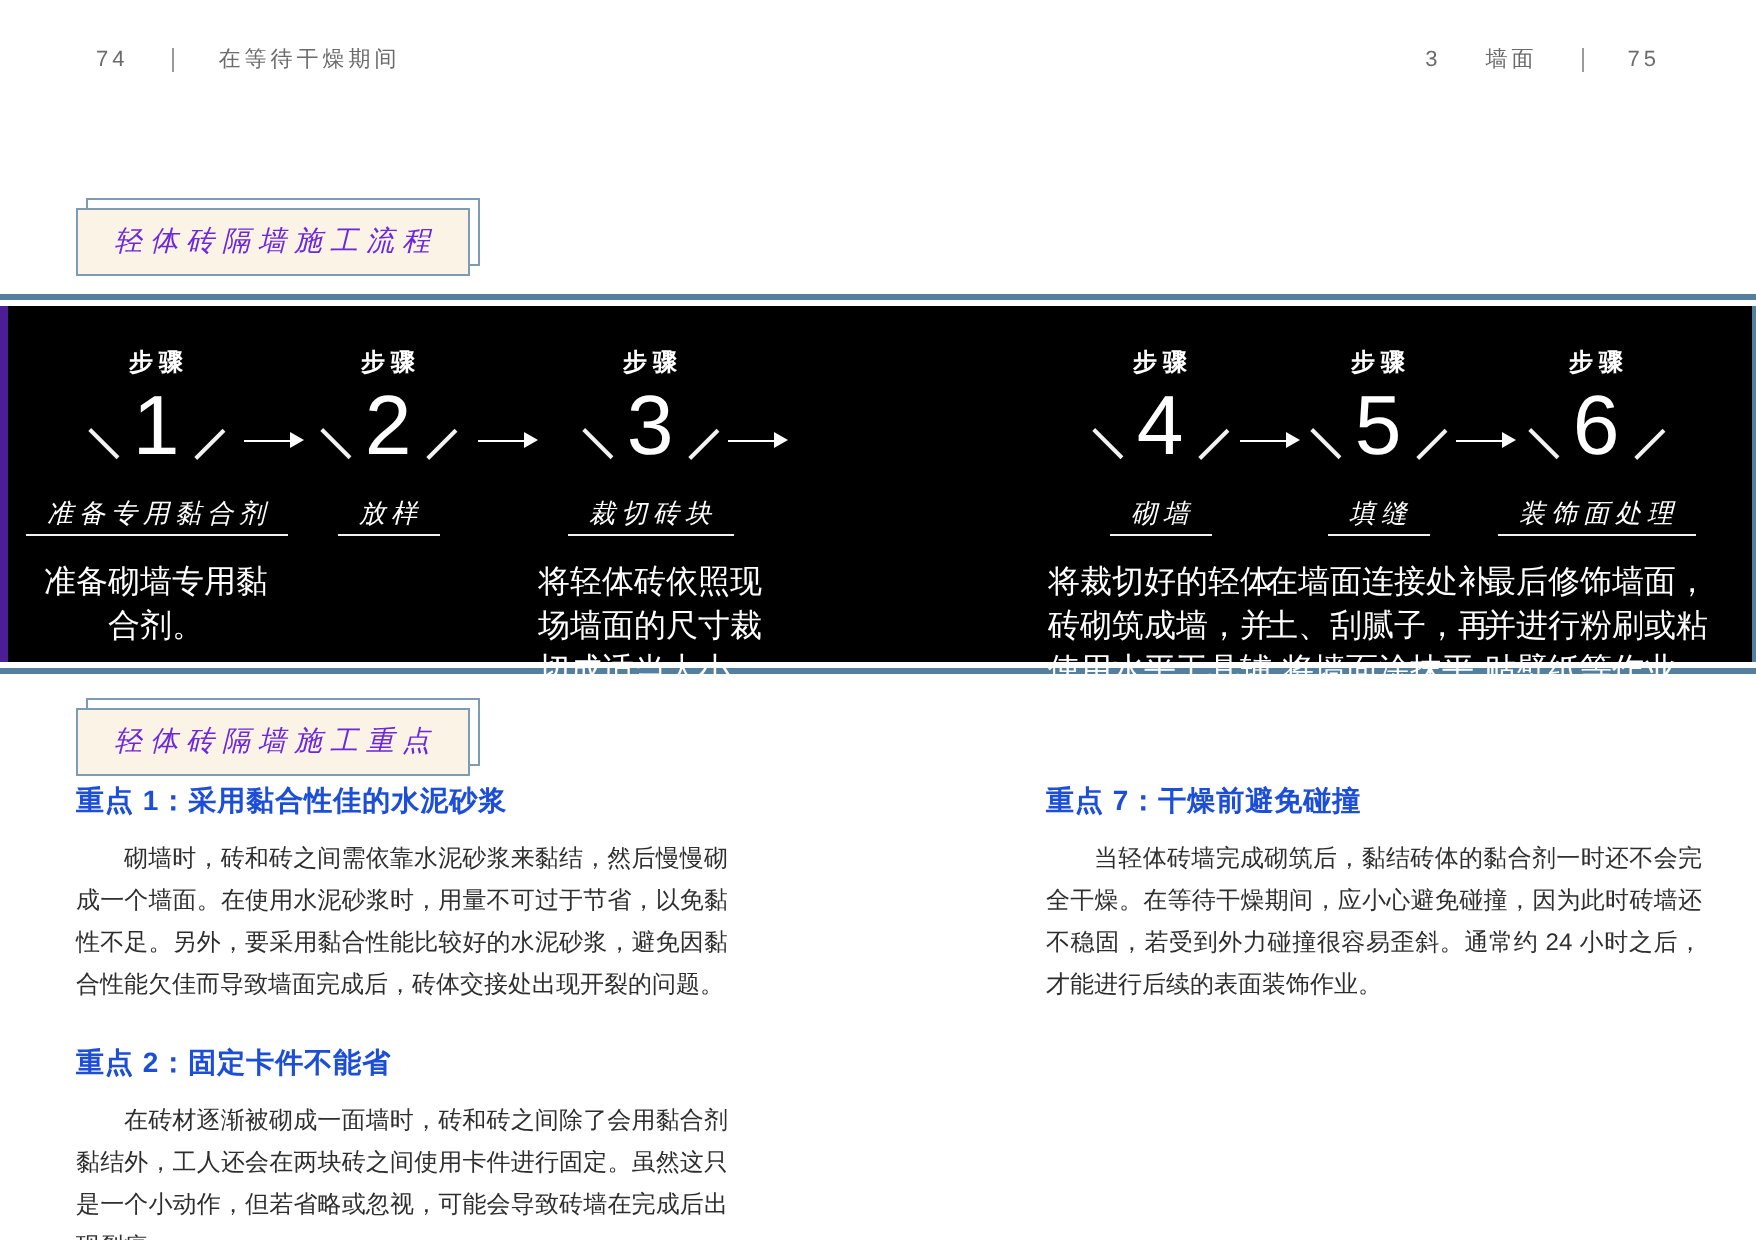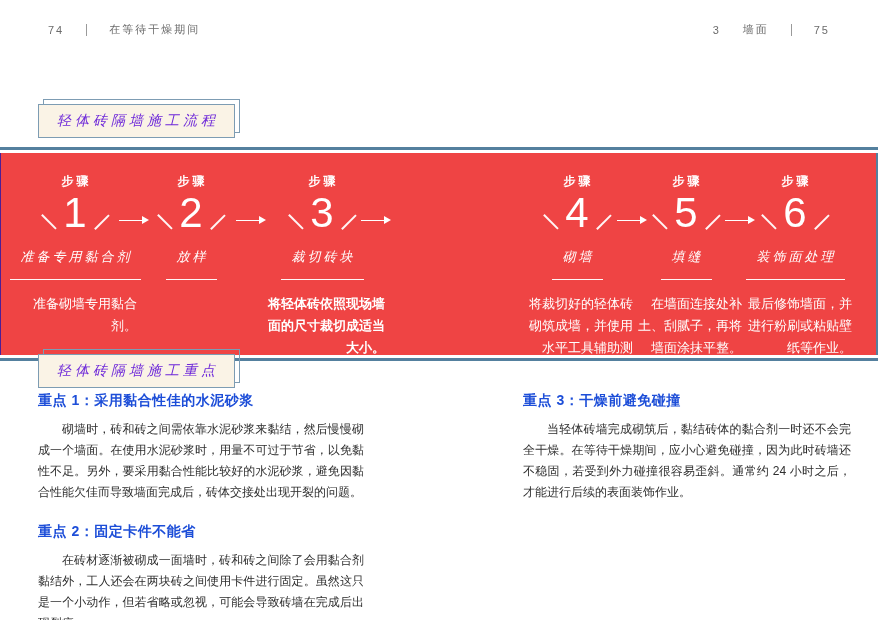--- a/index.html
+++ b/index.html
@@ -45,49 +45,49 @@
   
   .band {
     position:absolute; left:0; right:0; top:147px;
     border-top:3px solid #54809e;
     border-bottom:3px solid #54809e;
     background:#ffffff;
     padding:3px 0;
   }
   .band-fill {
     position:relative;
-    height:202px;
-    background:#ef4444;
-    border-left:1px solid #4c1d95;
+    height:178px;
+    background:#000000;
+    border-left:4px solid #4c1d95;
     border-right:2px solid #54809e;
     color:#ffffff;
   }
 
   .step-col { position:absolute; top:20px; display:flex; flex-direction:column; align-items:center; }
   .step-label { font-size:12px; font-weight:bold; letter-spacing:3px; text-indent:3px; }
   .step-num-row { display:flex; align-items:flex-end; margin-top:1px; height:44px; }
   .step-num {
     font-size:42px; line-height:44px; font-weight:normal;
     font-family:"Liberation Sans", sans-serif;
   }
   .slash { width:1.5px; height:20px; background:rgba(255,255,255,.95); margin-bottom:3px; }
   .slash-l { transform:rotate(-45deg); margin-right:14px; }
   .slash-r { transform:rotate(45deg);  margin-left:14px; }
   .step-name {
     margin-top:13px;
     font-family:"DejaVu Serif", serif; font-style:italic;
     font-size:13px; letter-spacing:3px;
-    padding:0 8px 13px 11px;
+    padding:0 8px 1px 11px;
     border-bottom:1px solid rgba(255,255,255,.95);
     white-space:nowrap;
   }
   .step-desc {
     margin-top:13px;
-    font-size:13px; line-height:22px;
-    text-align:right; align-self:center;
+    font-size:16px; line-height:22px;
+    text-align:center; align-self:center;
   }
 
   .flow-arrow { position:absolute; top:62px; width:30px; height:10px; }
   .flow-arrow .shaft {
     position:absolute; left:0; right:3px; top:4.5px; height:1.4px;
     background:#ffffff;
   }
   .flow-arrow .head {
     position:absolute; right:0; top:1px;
     width:0; height:0;
@@ -98,21 +98,21 @@
 
   
   .col-1 { left:10px;  width:128px; }
   .col-2 { left:126px; width:128px; }
   .col-3 { left:255px; width:132px; }
   .col-4 { left:518px; width:116px; }
   .col-5 { left:627px; width:116px; }
   .col-6 { left:734px; width:120px; }
   .desc-1 { width:124px; }
   .desc-2 { width:112px; }
-  .desc-3 { width:126px;font-weight:bold; }
+  .desc-3 { width:126px; }
   .desc-4 { width:112px; }
   .desc-5 { width:112px; }
   .desc-6 { width:114px; }
   .arrow-1 { left:118px; }
   .arrow-2 { left:235px; }
   .arrow-3 { left:360px; }
   .arrow-4 { left:616px; }
   .arrow-5 { left:724px; }
 
   
@@ -251,16 +251,16 @@
     <div class="point-body">砌墙时，砖和砖之间需依靠水泥砂浆来黏结，然后慢慢砌成一个墙面。在使用水泥砂浆时，用量不可过于节省，以免黏性不足。另外，要采用黏合性能比较好的水泥砂浆，避免因黏合性能欠佳而导致墙面完成后，砖体交接处出现开裂的问题。</div>
   </div>
   <div class="point">
     <div class="point-heading">重点 2：固定卡件不能省</div>
     <div class="point-body">在砖材逐渐被砌成一面墙时，砖和砖之间除了会用黏合剂黏结外，工人还会在两块砖之间使用卡件进行固定。虽然这只是一个小动作，但若省略或忽视，可能会导致砖墙在完成后出现裂痕。</div>
   </div>
 </div>
 
 <div class="points-col points-right">
   <div class="point">
-    <div class="point-heading">重点 3：干燥前避免碰撞</div>
+    <div class="point-heading">重点 7：干燥前避免碰撞</div>
     <div class="point-body">当轻体砖墙完成砌筑后，黏结砖体的黏合剂一时还不会完全干燥。在等待干燥期间，应小心避免碰撞，因为此时砖墙还不稳固，若受到外力碰撞很容易歪斜。通常约 24 小时之后，才能进行后续的表面装饰作业。</div>
   </div>
 </div>
 
 </body></html>

